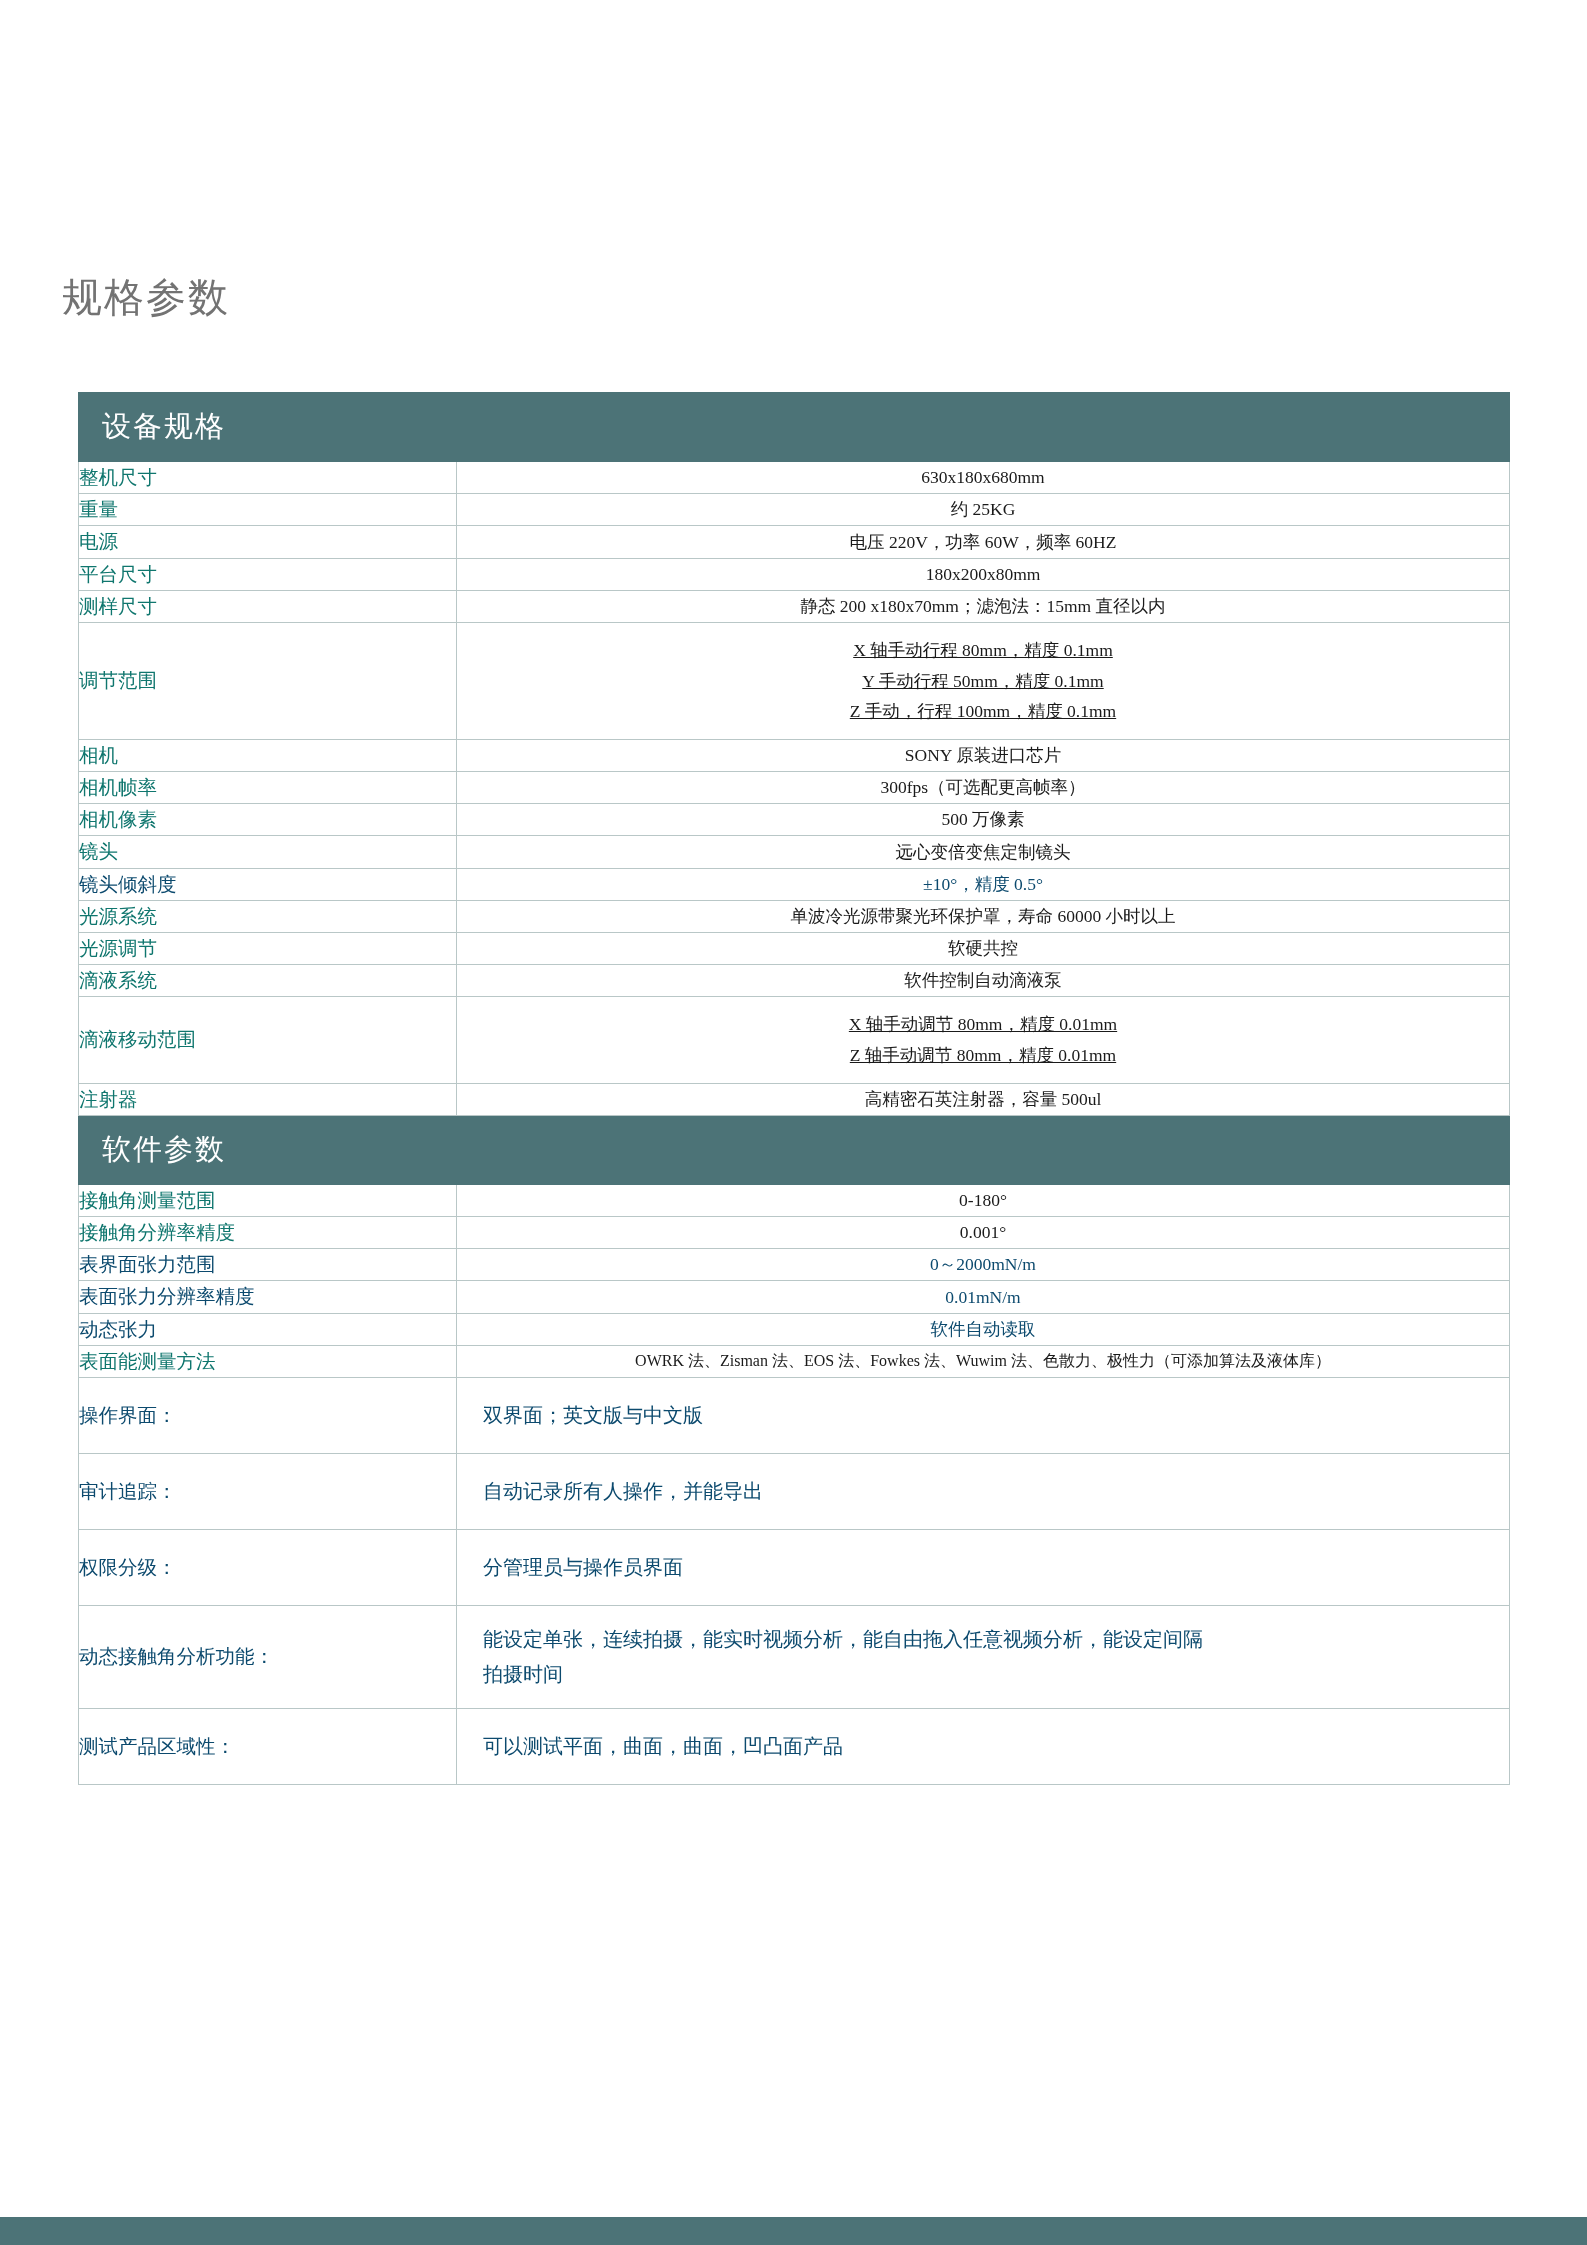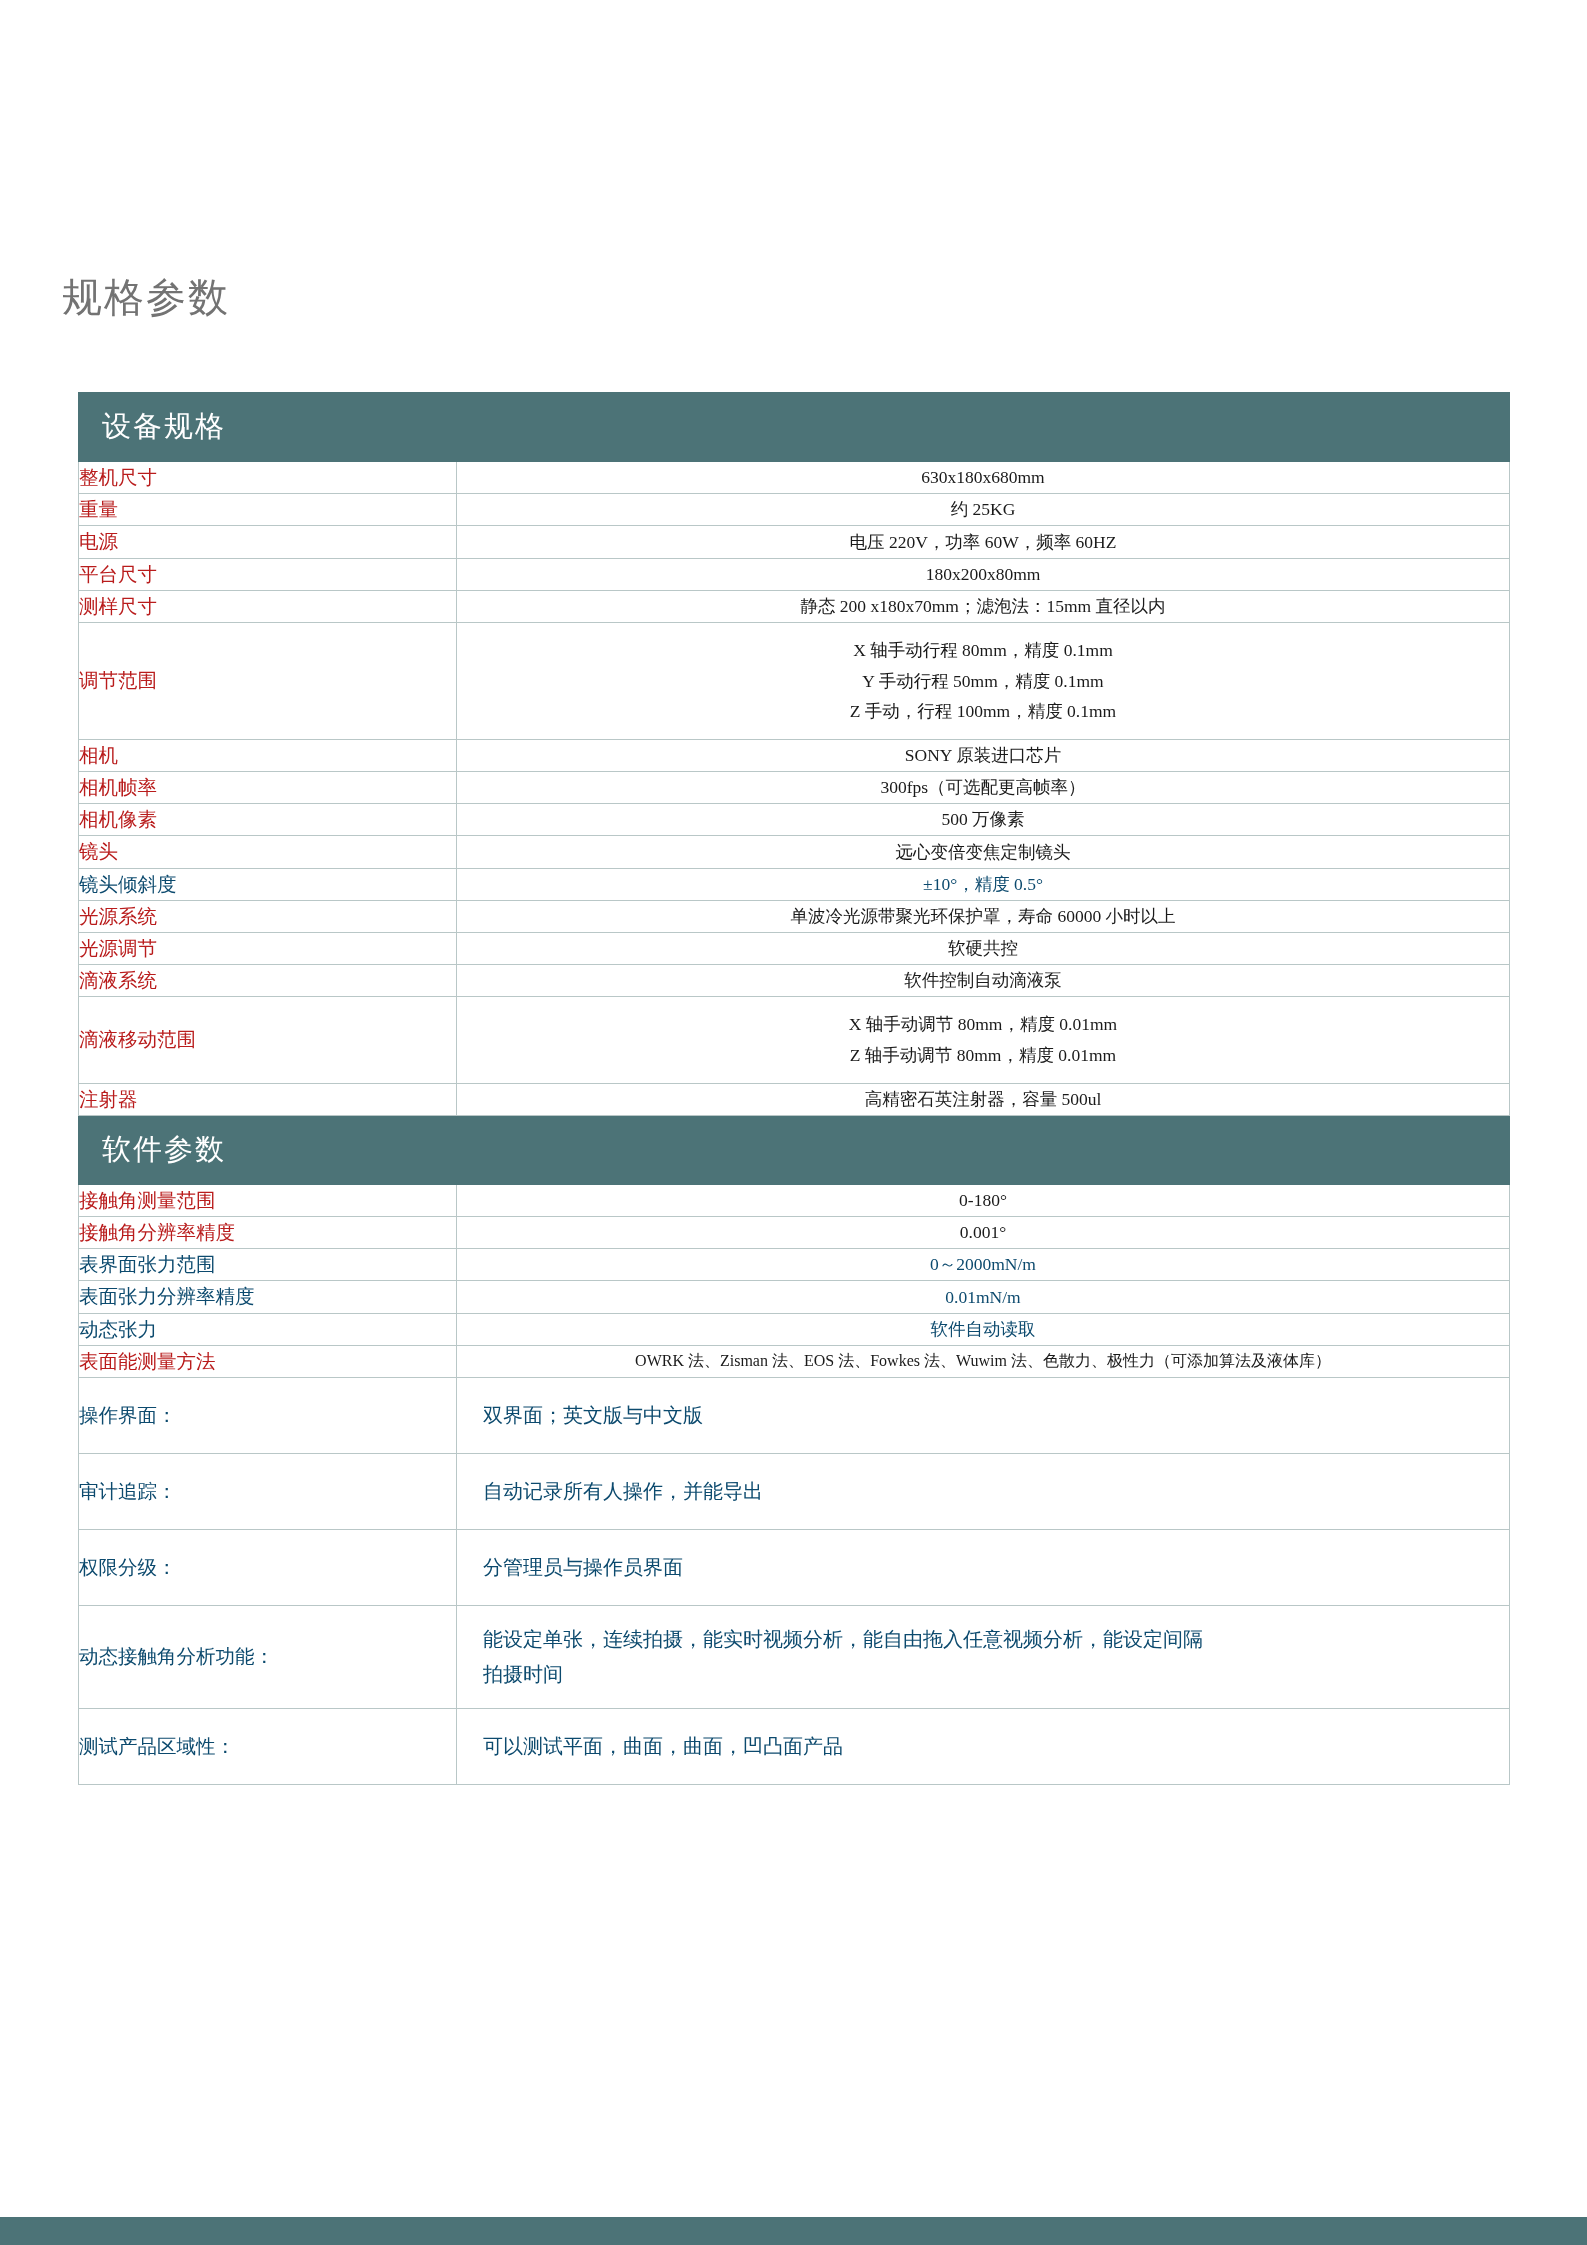--- a/index.html
+++ b/index.html
@@ -53,31 +53,32 @@
     letter-spacing: 2px;
     font-family: "Liberation Serif", "DejaVu Serif", serif;
   }
   .col-label {
     width: 378px;
   }
   .lbl {
     padding: 9px 0 9px 22px;
     font-size: 19.5px;
     line-height: 1.6;
-    color: #b91c1c;
+    color: #0f766e;
   }
   .val {
     padding: 9px 14px;
     font-size: 17.5px;
     line-height: 1.75;
     text-align: center;
     color: #1a1a1a;
   }
   .val.multi {
     padding: 12px 32px;
+    text-decoration: underline;
   }
   .val .ln {
     display: block;
   }
   .red {
     color: #0c4a6e;
   }
   .val.left {
     text-align: left;
     padding-left: 26px;

